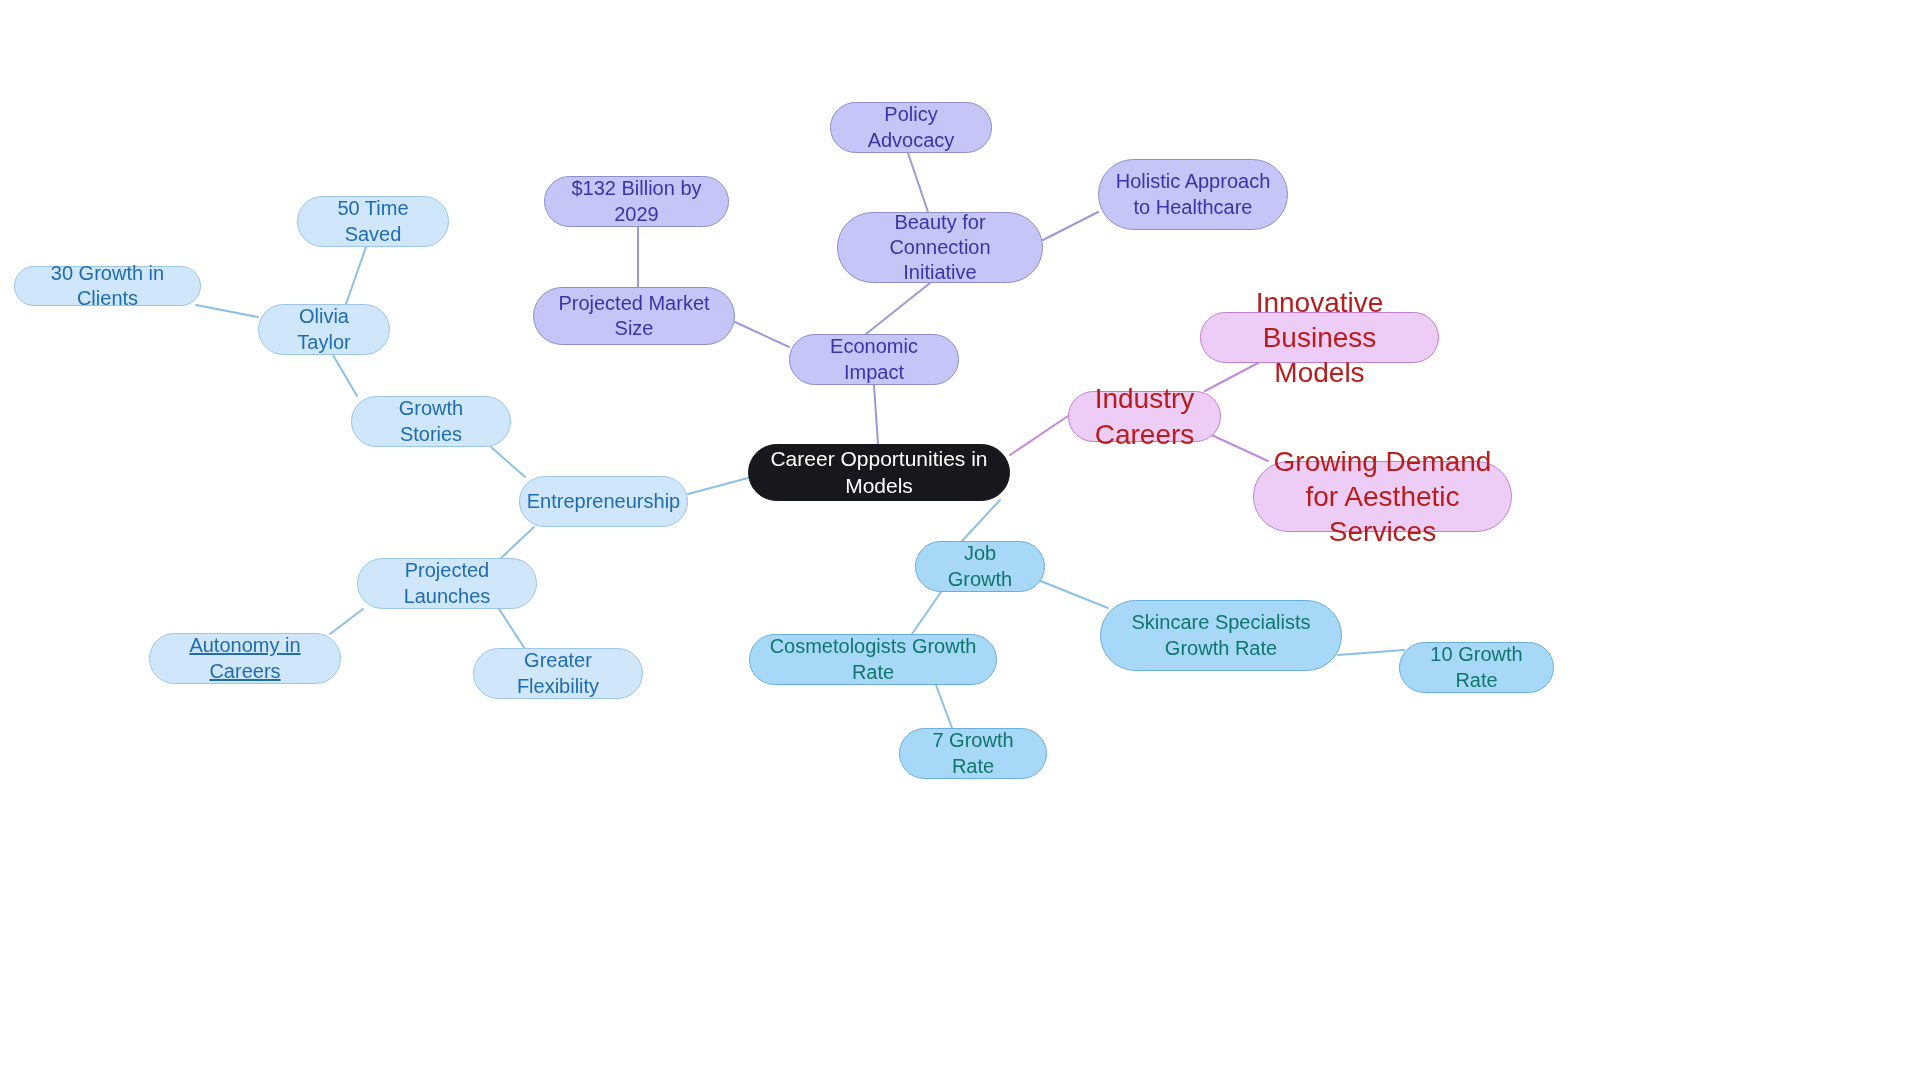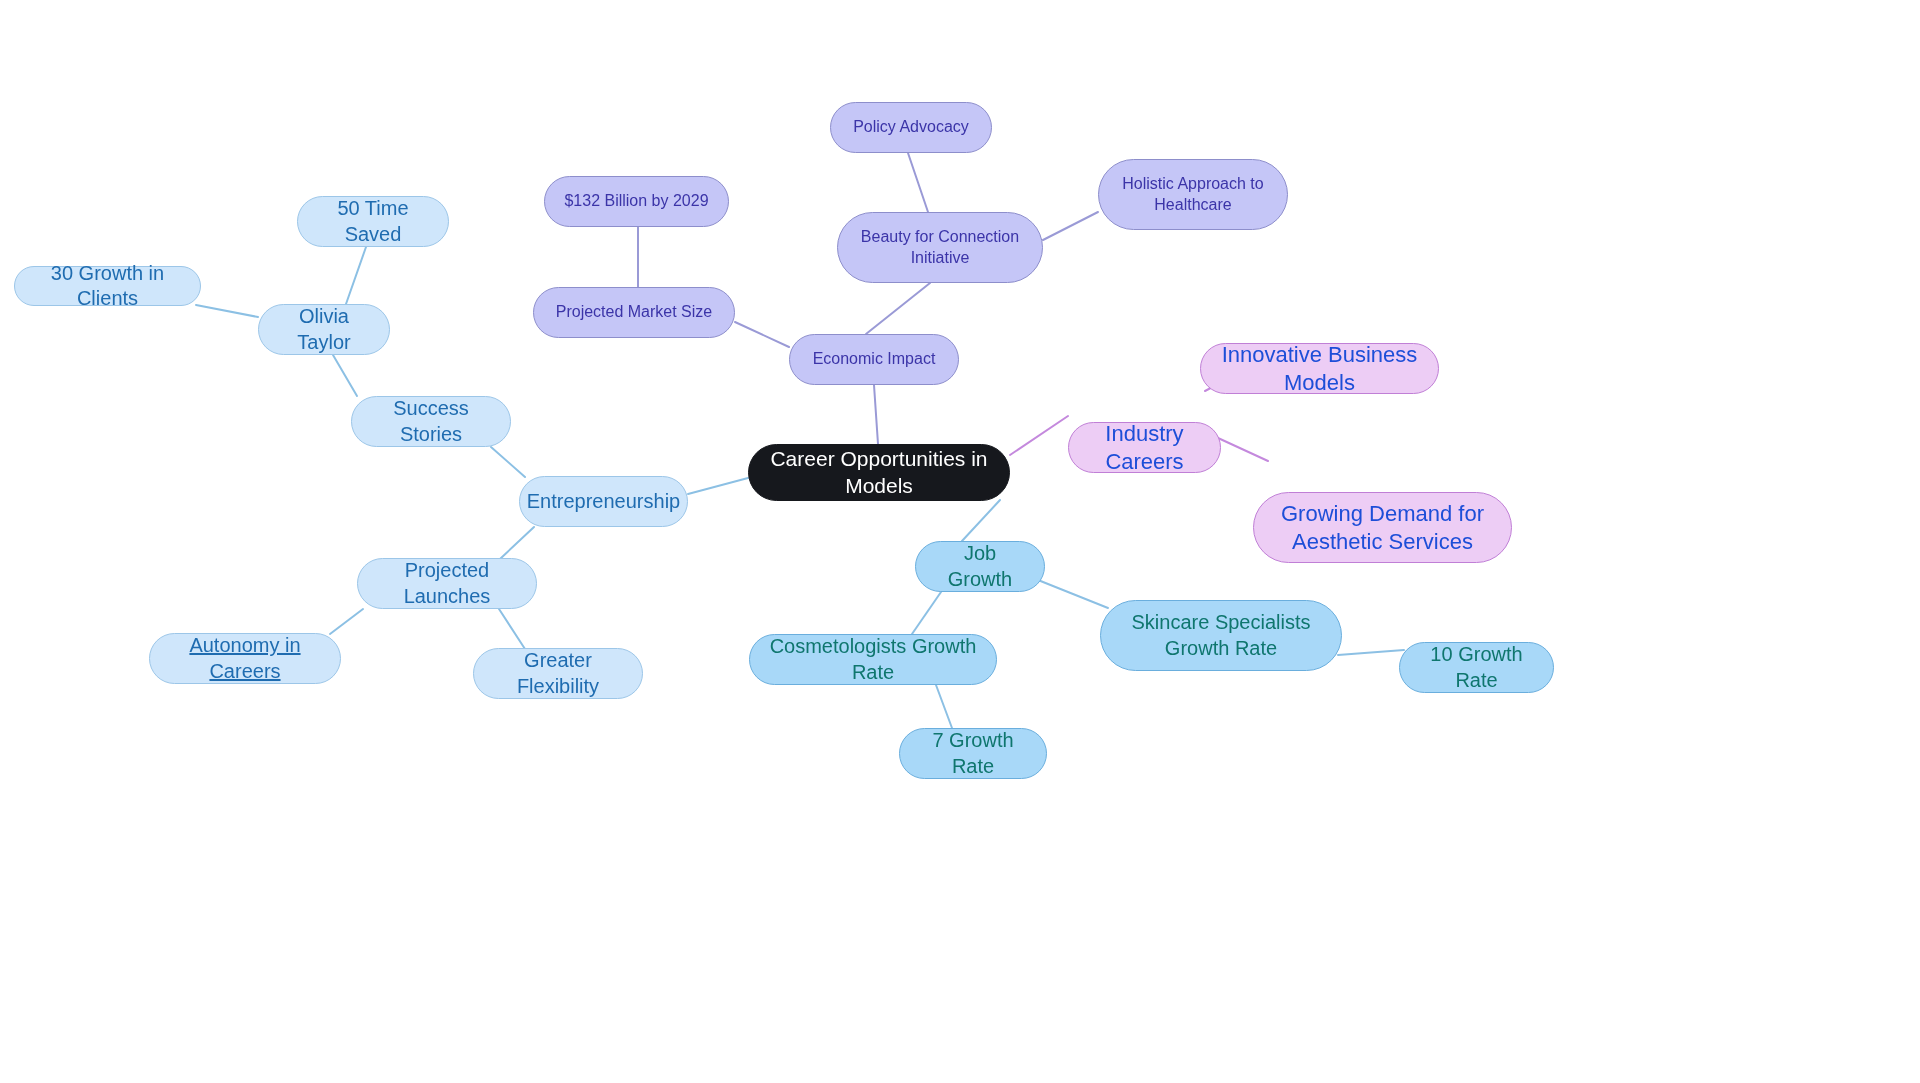--- a/index.html
+++ b/index.html
@@ -56,28 +56,27 @@
   .n-blue-light {
     background: #cfe6fb;
     border-color: #9cc6e8;
     color: #1f6cb0;
     font-size: 20px;
   }
   .n-purple {
     background: #c5c6f7;
     border-color: #8d8ecb;
     color: #3b34a8;
-    font-size: 16px;
+    font-size: 20px;
   }
   .n-pink {
     background: #edcdf5;
     border-color: #c07fd6;
-    color: #1d4ed8;
-    font-size: 22px;
-    margin-top: 31px;
+    color: #b91c1c;
+    font-size: 28px;
   }
 </style>
 </head>
 <body>
 
 <div id="canvas">
   <svg id="edge-layer" viewBox="0 0 1920 1083" preserveAspectRatio="none">
       <line x1="878" y1="444" x2="874" y2="385" stroke="#9a9ad6" stroke-width="2" stroke-linecap="round"></line>
       <line x1="789" y1="347" x2="735" y2="322" stroke="#9a9ad6" stroke-width="2" stroke-linecap="round"></line>
       <line x1="638" y1="287" x2="638" y2="227" stroke="#9a9ad6" stroke-width="2" stroke-linecap="round"></line>
@@ -97,35 +96,35 @@
       <line x1="357" y1="396" x2="333" y2="355" stroke="#8cc0e4" stroke-width="2" stroke-linecap="round"></line>
       <line x1="258" y1="317" x2="196" y2="305" stroke="#8cc0e4" stroke-width="2" stroke-linecap="round"></line>
       <line x1="346" y1="304" x2="366" y2="247" stroke="#8cc0e4" stroke-width="2" stroke-linecap="round"></line>
       <line x1="534" y1="527" x2="500" y2="559" stroke="#8cc0e4" stroke-width="2" stroke-linecap="round"></line>
       <line x1="363" y1="609" x2="330" y2="634" stroke="#8cc0e4" stroke-width="2" stroke-linecap="round"></line>
       <line x1="499" y1="609" x2="525" y2="649" stroke="#8cc0e4" stroke-width="2" stroke-linecap="round"></line>
     </svg>
   <div id="node-layer">
       <div class="node n-root" style="left: 748px; top: 444px; width: 262px; height: 57px;">Career Opportunities in Models</div>
       <div class="node n-purple" style="left: 789px; top: 334px; width: 170px; height: 51px;">Economic Impact</div>
-      <div class="node n-purple" style="left: 533px; top: 287px; width: 202px; height: 51px;">Projected Market Size</div>
+      <div class="node n-purple" style="left: 533px; top: 287px; width: 202px; height: 58px;">Projected Market Size</div>
       <div class="node n-purple" style="left: 544px; top: 176px; width: 185px; height: 51px;">$132 Billion by 2029</div>
       <div class="node n-purple" style="left: 837px; top: 212px; width: 206px; height: 71px;">Beauty for Connection Initiative</div>
       <div class="node n-purple" style="left: 830px; top: 102px; width: 162px; height: 51px;">Policy Advocacy</div>
       <div class="node n-purple" style="left: 1098px; top: 159px; width: 190px; height: 71px;">Holistic Approach to Healthcare</div>
       <div class="node n-pink" style="left: 1068px; top: 391px; width: 153px; height: 51px;">Industry Careers</div>
       <div class="node n-pink" style="left: 1200px; top: 312px; width: 239px; height: 51px;">Innovative Business Models</div>
       <div class="node n-pink" style="left: 1253px; top: 461px; width: 259px; height: 71px;">Growing Demand for Aesthetic Services</div>
       <div class="node n-blue-mid" style="left: 915px; top: 541px; width: 130px; height: 51px;">Job Growth</div>
       <div class="node n-blue-mid" style="left: 1100px; top: 600px; width: 242px; height: 71px;">Skincare Specialists Growth Rate</div>
       <div class="node n-blue-mid" style="left: 1399px; top: 642px; width: 155px; height: 51px;">10 Growth Rate</div>
       <div class="node n-blue-mid" style="left: 749px; top: 634px; width: 248px; height: 51px;">Cosmetologists Growth Rate</div>
       <div class="node n-blue-mid" style="left: 899px; top: 728px; width: 148px; height: 51px;">7 Growth Rate</div>
       <div class="node n-blue-light" style="left: 519px; top: 476px; width: 169px; height: 51px;">Entrepreneurship</div>
-      <div class="node n-blue-light" style="left: 351px; top: 396px; width: 160px; height: 51px;">Success Stories</div>
+      <div class="node n-blue-light" style="left: 351px; top: 396px; width: 160px; height: 51px;">Growth Stories</div>
       <div class="node n-blue-light" style="left: 258px; top: 304px; width: 132px; height: 51px;">Olivia Taylor</div>
       <div class="node n-blue-light" style="left: 14px; top: 266px; width: 187px; height: 40px; text-align: center;">30 Growth in Clients</div>
       <div class="node n-blue-light" style="left: 297px; top: 196px; width: 152px; height: 51px;">50 Time Saved</div>
       <div class="node n-blue-light" style="left: 357px; top: 558px; width: 180px; height: 51px;">Projected Launches</div>
       <div class="node n-blue-light" style="left: 149px; top: 633px; width: 192px; height: 51px; text-decoration: underline;">Autonomy in Careers</div>
       <div class="node n-blue-light" style="left: 473px; top: 648px; width: 170px; height: 51px;">Greater Flexibility</div>
     </div>
 </div>
 
 </body></html>

